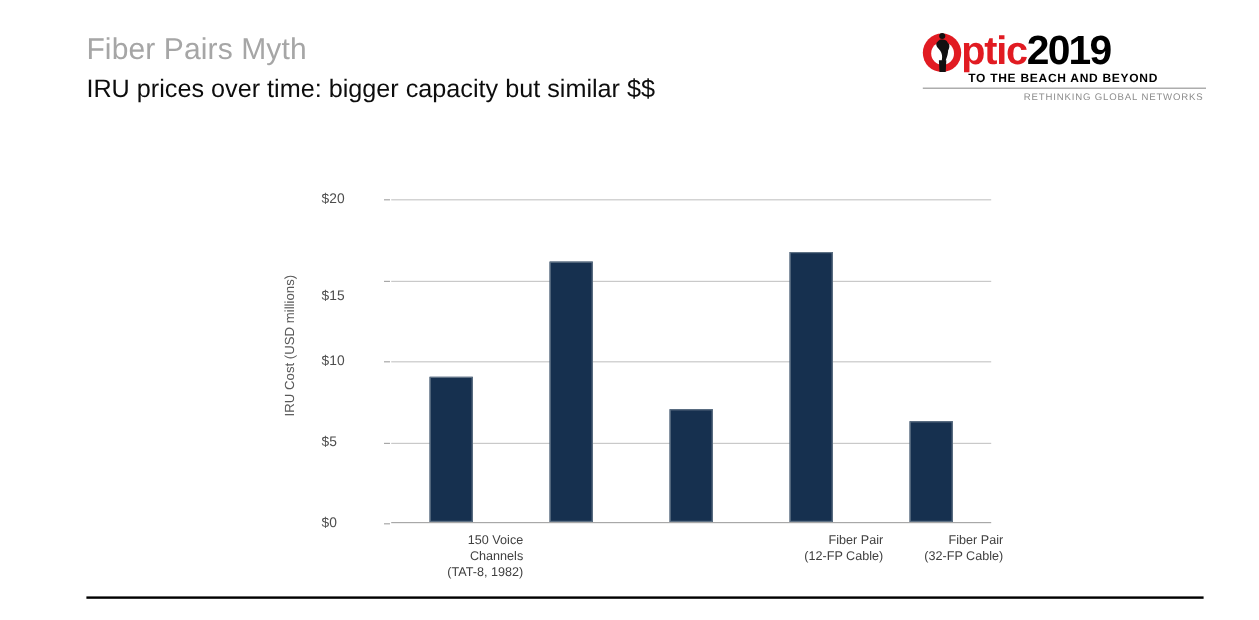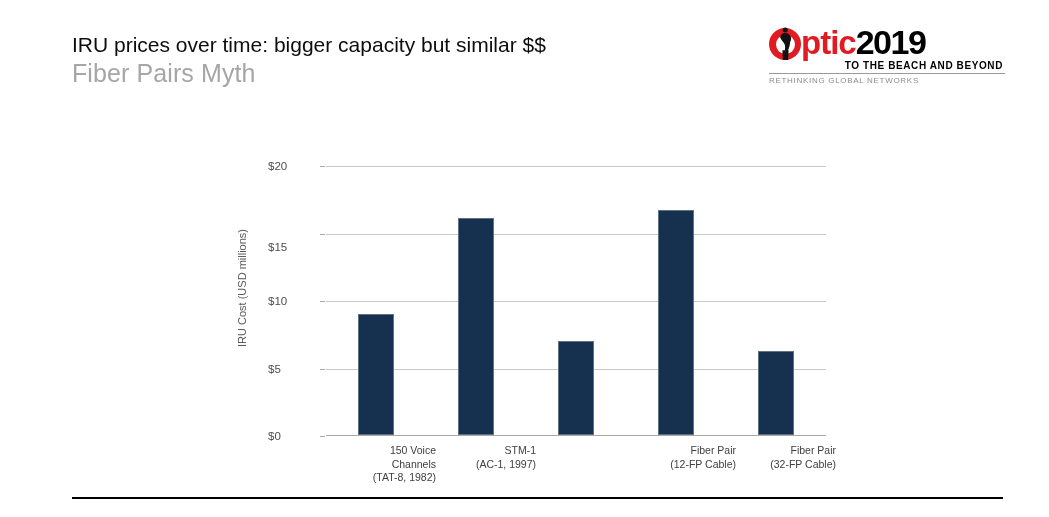--- a/index.html
+++ b/index.html
@@ -106,35 +106,35 @@
     font-weight: 700;
     color: #000000;
     letter-spacing: -1.5px;
     line-height: 40px;
   }
   .logo-tag1 {
     font-size: 10px;
     font-weight: 700;
     color: #000000;
     letter-spacing: 0.6px;
-    text-align: right;
+    text-align: center;
     padding-right: 2px;
     margin-top: -2px;
   }
   .logo-rule {
     height: 1px;
     background: #9a9a9a;
     margin: 2px 0 2px 0;
   }
   .logo-tag2 {
     font-size: 8px;
     font-weight: 400;
     color: #8c8c8c;
     letter-spacing: 0.7px;
-    text-align: left;
+    text-align: right;
     padding-right: 2px;
   }
 
   
   #chart-area {
     position: absolute;
     left: 222px;
     top: 150px;
     width: 620px;
     height: 340px;
@@ -213,22 +213,22 @@
     height: 2px;
     background: #000000;
   }
 </style>
 </head>
 <body>
 
 <div id="slide">
 
   <div id="title-block">
+    <div id="slide-title">Fiber Pairs Myth</div>
     <div id="slide-subtitle">IRU prices over time: bigger capacity but similar $$</div>
-    <div id="slide-title">Fiber Pairs Myth</div>
   </div>
 
   <div id="logo">
     <div class="logo-wordmark">
       <span class="logo-o-wrap">
         <span class="logo-o-ring"></span>
         <span class="logo-o-hole"></span>
         <svg class="logo-sax" viewBox="0 0 22 36">
           <path fill="#111111" d="M11.2 1.6c1.5 0 2.6 1.1 2.6 2.5 0 1.4-1.1 2.5-2.6 2.5S8.6 5.5 8.6 4.1c0-1.4 1.1-2.5 2.6-2.5z"></path>
           <path fill="#111111" d="M9.2 7.2c1.9-.5 3.6-.4 4.9.4 1.3.8 1.9 2.2 2.1 3.9.2 1.9.1 4-.2 6.1-.2 1.6-.6 3-1 4.1-.3.9-.6 1.6-.8 2.2l-.4 1.2-3.1-.4c.2-1 .4-2.1.4-3.2 0-1.3-.2-2.4-.6-3.4-.5-1.2-1.3-2.2-2.2-3.2-.9-1-1.7-2-2-3.1-.3-1.2.1-2.4 1.2-3.3.5-.5 1.1-.9 1.7-1.3z"></path>
@@ -262,24 +262,20 @@
         <div class="gridline" style="top: 0px;"></div>
         <div class="tick-mark" style="top: 0px; left: -6px;"></div>
         <div class="tick-label" style="top: 0px; left: -58px;">$20</div>
         <div class="bar" style="left: 32px; width: 36px; height: 120.825px; background: rgb(22, 48, 79);"></div>
         <div class="cat-label" style="left: 50px;">
           <div>150 Voice</div>
           <div>Channels</div>
           <div>(TAT-8, 1982)</div>
         </div>
         <div class="bar" style="left: 132px; width: 36px; height: 216.675px; background: rgb(22, 48, 79);"></div>
-        <div class="cat-label" style="left: 150px;">
-          <div>STM-1</div>
-          <div>(AC-1, 1997)</div>
-        </div>
         <div class="bar" style="left: 232px; width: 36px; height: 94.5px; background: rgb(22, 48, 79);"></div>
         <div class="bar" style="left: 332px; width: 36px; height: 225.45px; background: rgb(22, 48, 79);"></div>
         <div class="cat-label" style="left: 350px;">
           <div>Fiber Pair</div>
           <div>(12-FP Cable)</div>
         </div>
         <div class="bar" style="left: 432px; width: 36px; height: 83.7px; background: rgb(22, 48, 79);"></div>
         <div class="cat-label" style="left: 450px;">
           <div>Fiber Pair</div>
           <div>(32-FP Cable)</div>

